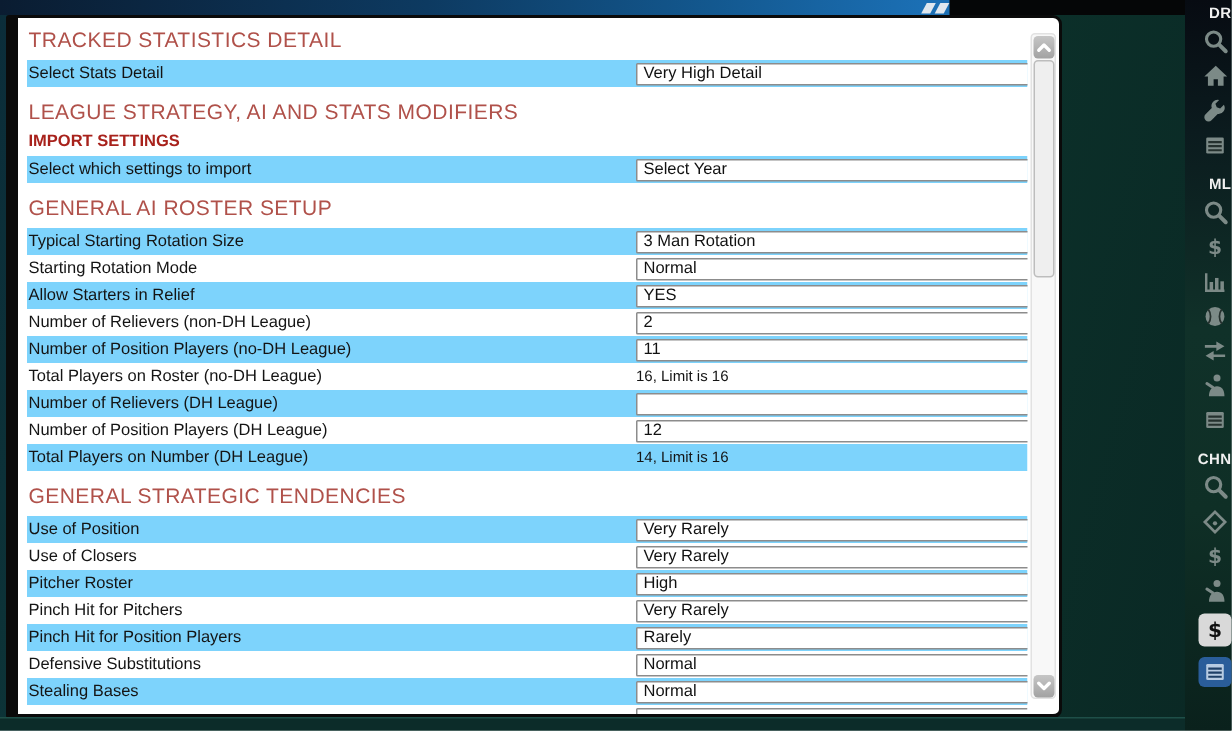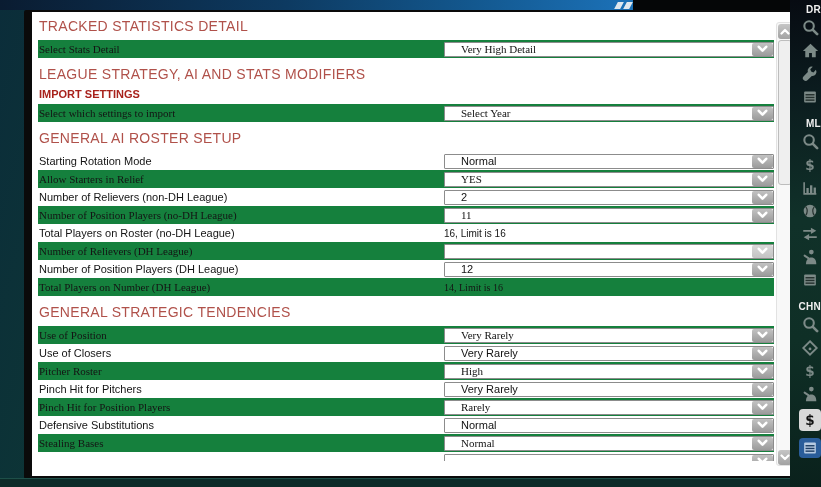--- a/index.html
+++ b/index.html
@@ -8,37 +8,37 @@
     background:linear-gradient(105deg,#0b2d3a 0%,#0e3a33 30%,#0c332c 60%,#0a2824 100%);
     font-family:"Liberation Sans",sans-serif;
   }
   .topbar{position:absolute;top:0;left:0;width:790px;height:10px;background:#050607;}
   .topbar-blue{position:absolute;top:0;left:0;width:633px;height:10px;
     background:linear-gradient(90deg,#0a1c31 0%,#0d3a61 45%,#13588f 75%,#1b6fb4 97%);}
   .slash{position:absolute;top:1.5px;width:6px;height:7px;background:#dfe7ee;transform:skewX(-28deg);}
   .bottom-bar{position:absolute;bottom:0;left:0;width:790px;height:9px;background:#0c2c29;
     border-top:1px solid #1e4f48;box-sizing:border-box;}
 
-  .panel{position:absolute;left:24px;top:10px;width:773px;height:469px;background:#fff;
+  .panel{position:absolute;left:4px;top:10px;width:704px;height:469px;background:#fff;
     border:2px solid #0a0a0a;border-left:8px solid #0a0a0a;border-bottom:3px solid #0a0a0a;
     border-radius:2px 6px 6px 2px;box-sizing:border-box;}
   .panel-content{position:absolute;left:0;top:0;right:21px;bottom:0;overflow:hidden;padding:2px 0 0 6px;}
 
   .section-heading{font-size:14px;color:#b0514a;margin:8px 0 5px 1px;height:17px;line-height:17px;
     letter-spacing:.3px;font-weight:400;}
   .section:first-child .section-heading{margin-top:4px;}
   .sub-heading{font-size:11px;font-weight:bold;color:#a8221c;margin:1px 0 3px 1px;height:13px;line-height:13px;}
 
   .row{height:18px;position:relative;font-size:11px;color:#141414;display:flex;align-items:center;}
-  .row.alt{background:#15803d;font-family:Liberation Serif, serif;}
+  .row.alt{background:#7dd3fc;}
   .row.partial{height:9px;overflow:hidden;background:#fff;}
   .row-label{padding-left:1px;white-space:nowrap;}
   .control{position:absolute;left:406px;top:1.5px;width:330px;height:15px;}
   .select{box-sizing:border-box;width:100%;height:100%;border:1px solid #8c8c8c;background:#fff;
-    display:flex;align-items:center;padding-left:16px;position:relative;border-radius:1px;}
+    display:flex;align-items:center;padding-left:4px;position:relative;border-radius:1px;}
   .select .value{font-size:11px;color:#111;white-space:nowrap;}
   .chev{position:absolute;right:0;top:0;bottom:0;width:21px;
     background:linear-gradient(180deg,#c2c2c2,#9b9b9b);border-radius:2px;
     display:flex;align-items:center;justify-content:center;}
   .select.disabled .chev{background:linear-gradient(180deg,#d9d9d9,#c3c3c3);}
   .static-value{font-size:10px;color:#141414;line-height:15px;}
 
   .scrollbar{position:absolute;top:10px;right:2px;width:17px;bottom:10px;background:#f8f8f8;
     border:1px solid #e2e2e2;border-radius:3px;box-sizing:border-box;}
   .sb-btn{position:absolute;left:0.5px;width:14px;height:15px;
@@ -102,20 +102,33 @@
                 <svg width="11" height="8" viewBox="0 0 11 8">
                   <path d="M1.8 1.8 L5.5 5.6 L9.2 1.8" stroke="#fff" stroke-width="2.6" fill="none" stroke-linecap="round" stroke-linejoin="round"></path>
                 </svg>
               </span>
             </div>
           </div>
         </div>
       </div>
       <div class="section">
         <div class="section-heading">GENERAL AI ROSTER SETUP</div>
+        <div class="row alt">
+          <span class="row-label">Typical Starting Rotation Size</span>
+          <div class="control">
+            <div class="select">
+              <span class="value">3 Man Rotation</span>
+              <span class="chev">
+                <svg width="11" height="8" viewBox="0 0 11 8">
+                  <path d="M1.8 1.8 L5.5 5.6 L9.2 1.8" stroke="#fff" stroke-width="2.6" fill="none" stroke-linecap="round" stroke-linejoin="round"></path>
+                </svg>
+              </span>
+            </div>
+          </div>
+        </div>
         <div class="row">
           <span class="row-label">Starting Rotation Mode</span>
           <div class="control">
             <div class="select">
               <span class="value">Normal</span>
               <span class="chev">
                 <svg width="11" height="8" viewBox="0 0 11 8">
                   <path d="M1.8 1.8 L5.5 5.6 L9.2 1.8" stroke="#fff" stroke-width="2.6" fill="none" stroke-linecap="round" stroke-linejoin="round"></path>
                 </svg>
               </span>

